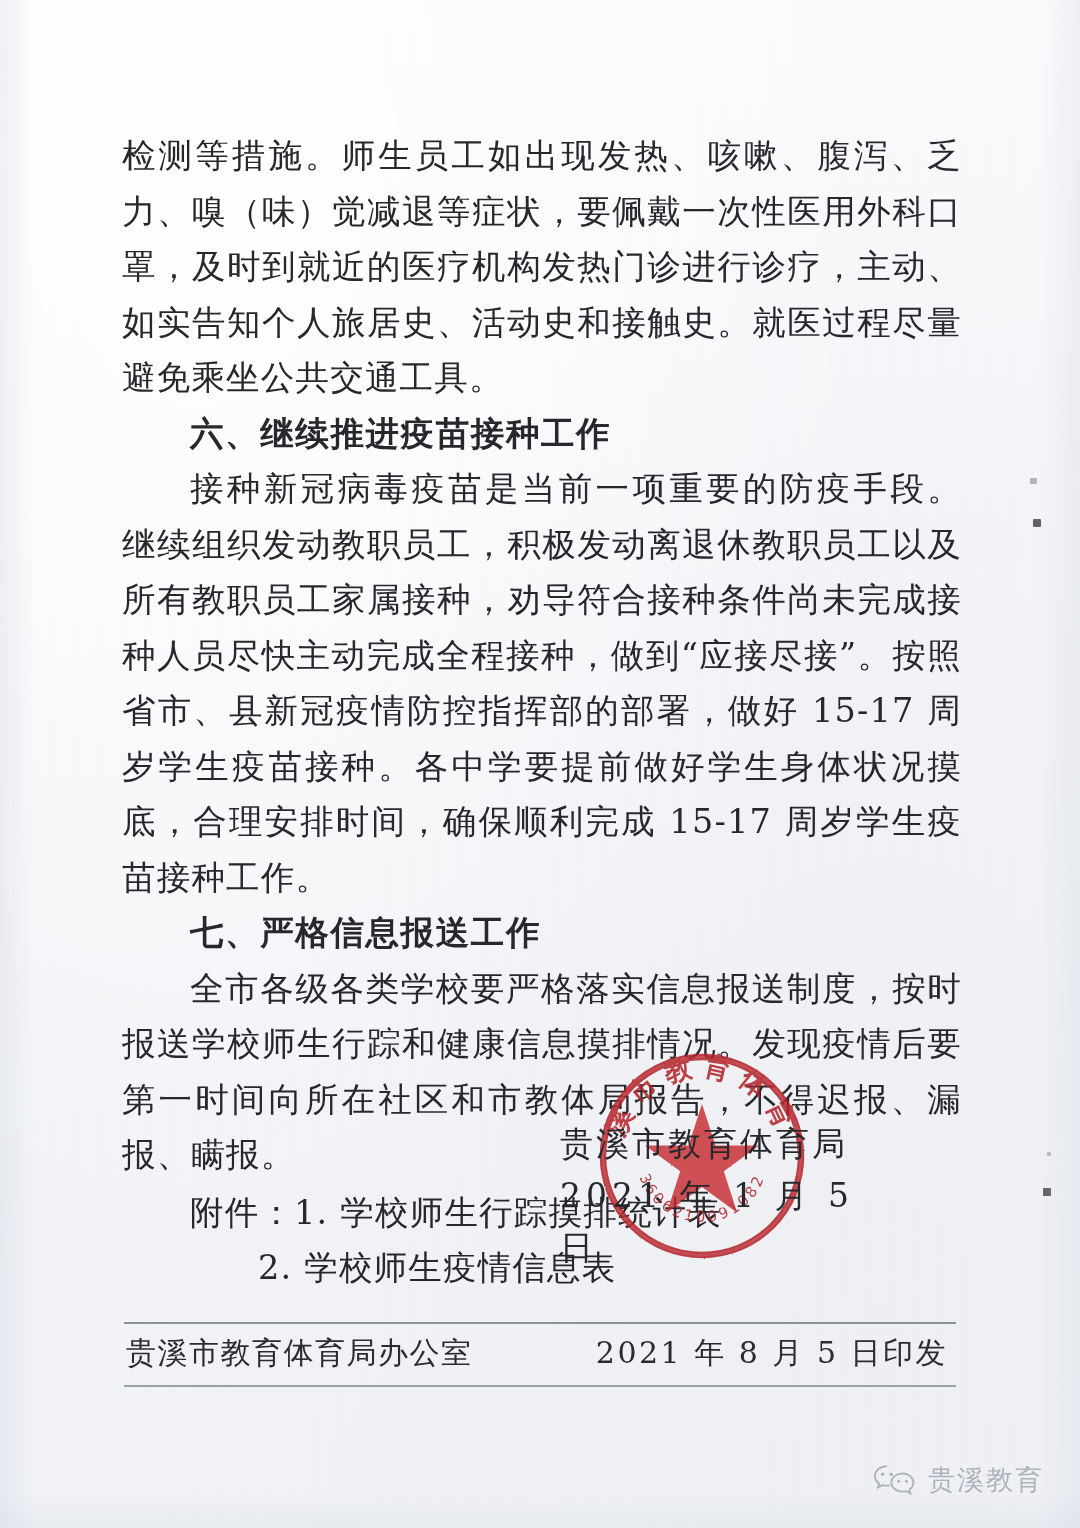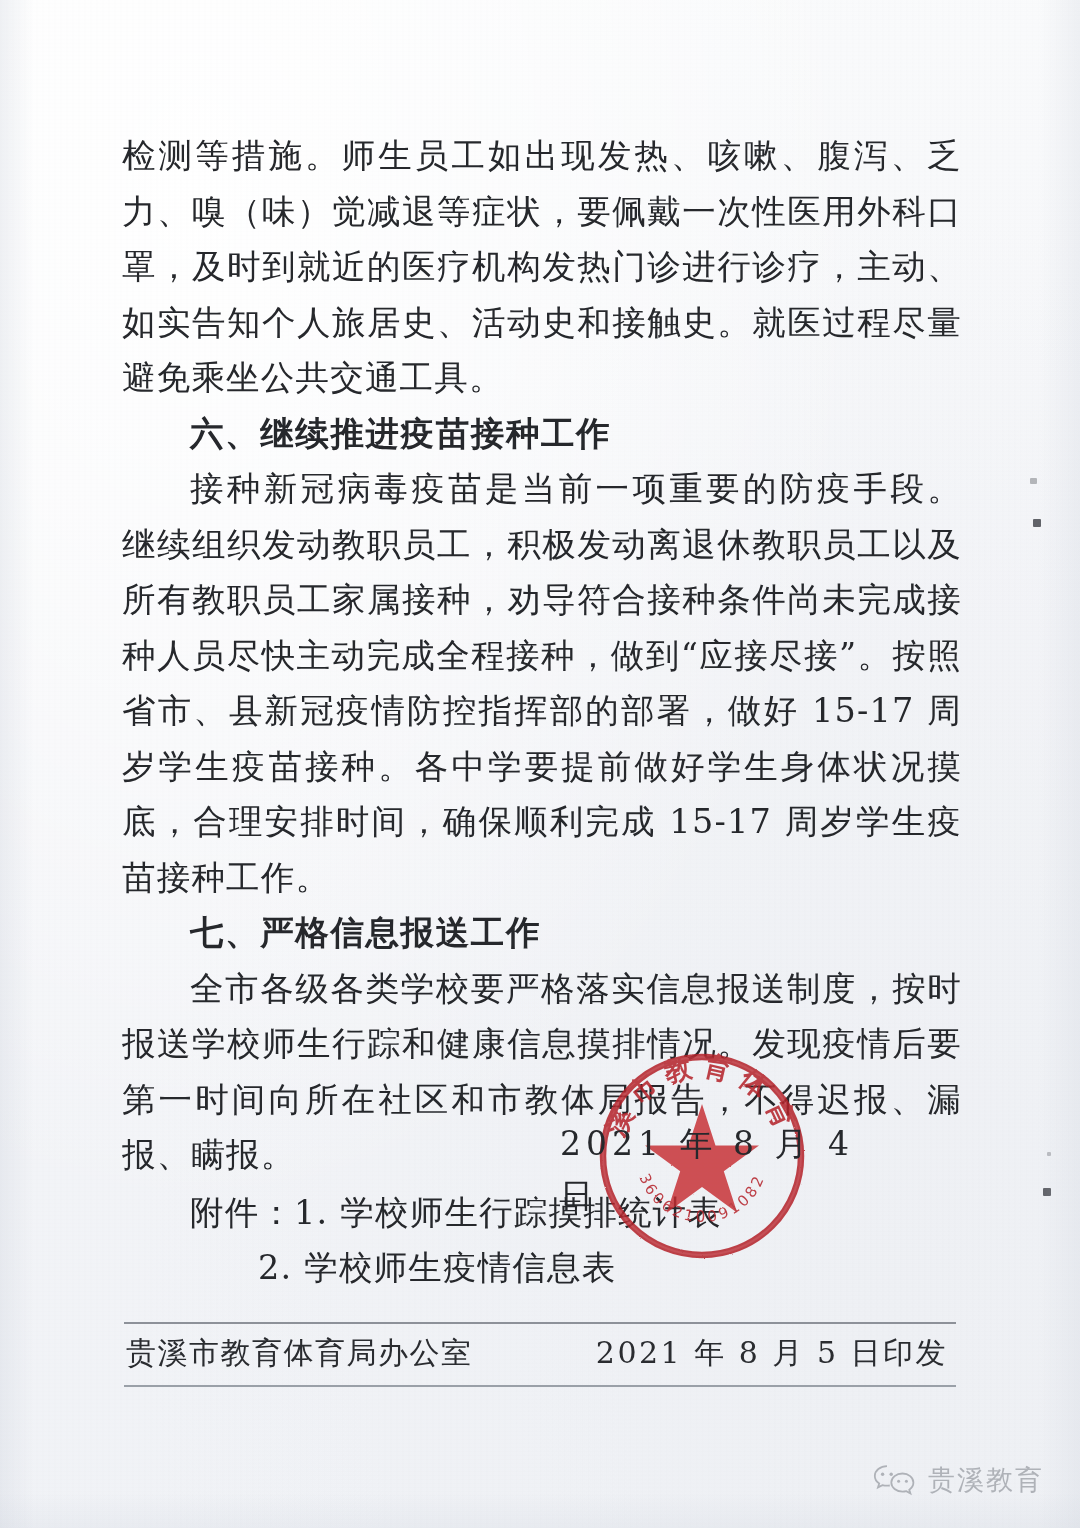--- a/index.html
+++ b/index.html
@@ -191,21 +191,22 @@
         <textPath href="#arcTop" startOffset="50%" text-anchor="middle">贵溪市教育体育局</textPath>
       </text>
 
       <text font-family="DejaVu Sans, sans-serif" font-size="15" fill="#b5242c" letter-spacing="3.2">
         <textPath href="#arcBottom" startOffset="50%" text-anchor="middle">3606210091082</textPath>
       </text>
     </g>
   </svg>
 
   <div class="sign-block">
-    <div class="sign-date">2021 年 8 月 4 日</div>
+    <div>贵溪市教育体育局</div>
+    <div class="sign-date">2021 年 1 月 5 日</div>
   </div>
 
   <div class="footer">
     <div class="rule"></div>
     <div class="footer-row">
       <div>贵溪市教育体育局办公室</div>
       <div class="footer-right">2021 年 8 月 5 日印发</div>
     </div>
     <div class="rule bottom"></div>
   </div>

